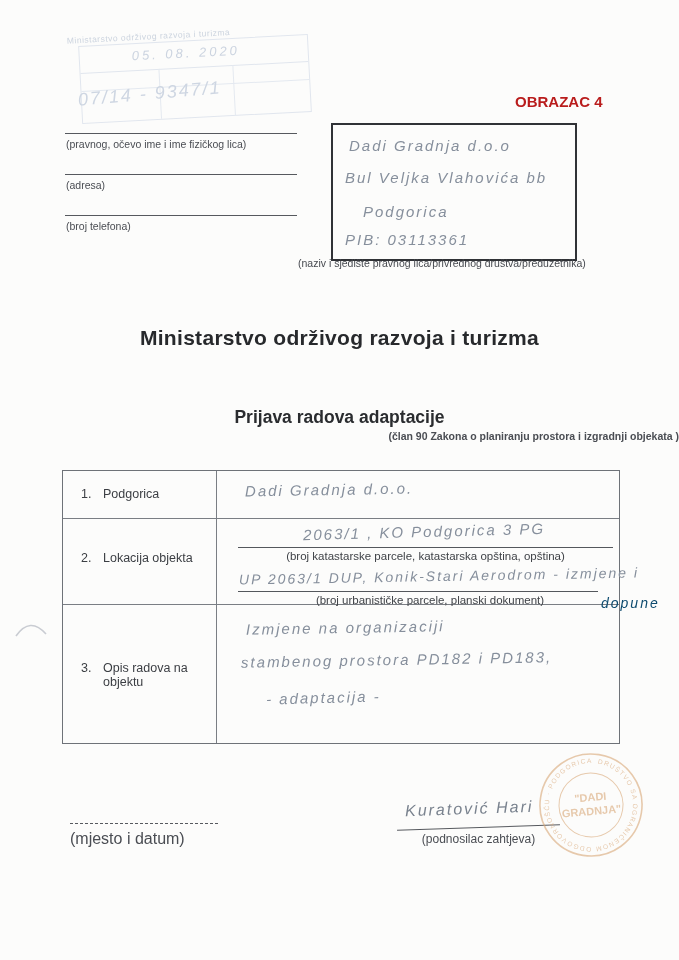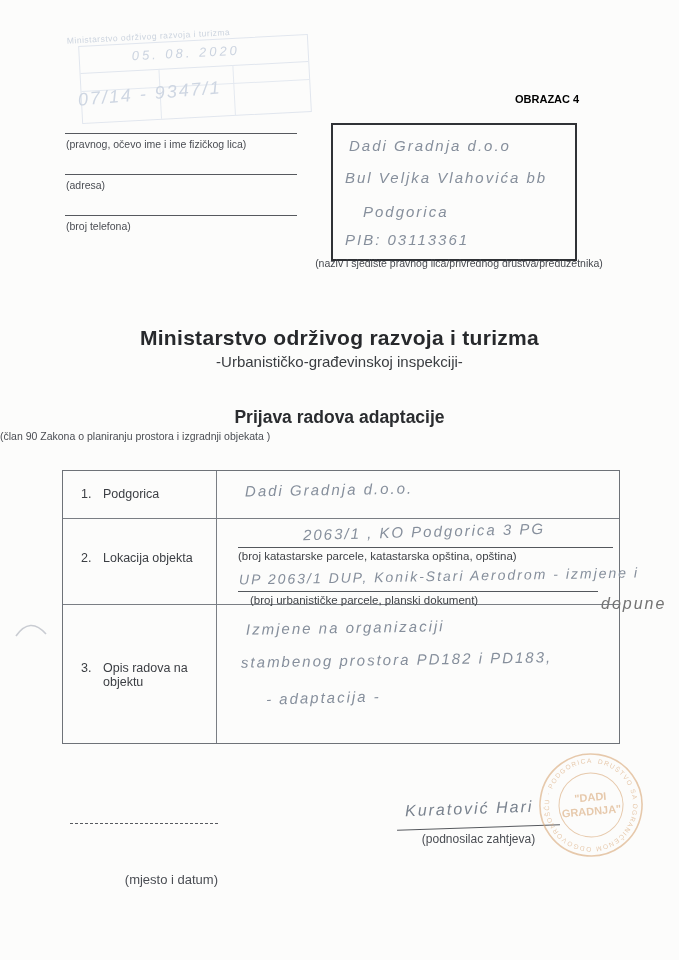--- a/index.html
+++ b/index.html
@@ -23,48 +23,48 @@
   .receipt .r-v2{position:absolute;left:152px;top:26px;height:50px;border-left:1px solid #e4e9f0;}
   .receipt .r-date{
     position:absolute;left:52px;top:4px;font-size:13px;font-style:italic;
     letter-spacing:3px;color:#ccd4e0;
   }
   .receipt .r-number{
     position:absolute;left:-4px;top:40px;font-size:18px;font-style:italic;
     letter-spacing:2px;color:#ced6e2;transform:rotate(-2deg);white-space:nowrap;
   }
   
-  .obrazac{position:absolute;left:515px;top:93px;font-weight:bold;font-size:11px;color:#000000;}
+  .obrazac{position:absolute;left:515px;top:93px;font-weight:bold;font-size:15px;color:#b91c1c;}
   .appl-box{position:absolute;left:331px;top:123px;width:242px;height:134px;border:2px solid #303236;}
   .hw{font-style:italic;color:#868f9c;letter-spacing:2px;white-space:nowrap;}
   .appl-box .hw{position:absolute;font-size:15px;}
   .caption{font-size:10.5px;color:#46494f;}
-  .appl-caption{position:absolute;left:298px;top:257px;width:322px;text-align:center;}
+  .appl-caption{position:absolute;left:298px;top:257px;width:322px;text-align:left;}
   .fline{position:absolute;border-top:1.5px solid #56595e;height:0;}
   .lf-caption{position:absolute;font-size:10.5px;color:#4a4d53;}
   .ministry-title{position:absolute;left:0;top:326px;width:679px;text-align:center;
     font-size:21px;font-weight:bold;color:#27292c;letter-spacing:.3px;}
   .ministry-sub{position:absolute;left:0;top:353px;width:679px;text-align:center;
     font-size:15px;color:#3a3d41;}
   .form-title{position:absolute;left:0;top:407px;width:679px;text-align:center;
     font-size:17.5px;font-weight:bold;color:#2a2c2f;}
-  .form-sub{position:absolute;left:0;top:430px;width:679px;text-align:left;
-    font-size:10.5px;color:#4a4d53;}
+  .form-sub{position:absolute;left:0;top:430px;width:679px;text-align:right;
+    font-size:10.5px;color:#4a4d53;font-weight:bold;}
   
   .ftable{position:absolute;left:62px;top:470px;width:556px;height:272px;
     border:1.5px solid #6e7278;}
   .cell-div{position:absolute;left:153px;top:0;height:100%;border-left:1px solid #7a7e84;}
   .row-div1{position:absolute;left:0;top:47px;width:100%;border-top:1px solid #7a7e84;}
   .row-div2{position:absolute;left:0;top:133px;width:100%;border-top:1px solid #7a7e84;}
   .row-label{position:absolute;left:0;width:153px;font-size:12.5px;color:#3b3e43;}
   .row-label .num{position:absolute;left:18px;}
   .row-label .lbl{position:absolute;left:40px;}
   .tbl-hw{position:absolute;font-size:15px;}
   .entry-line{position:absolute;border-top:1.2px solid #54575c;height:0;}
-  .entry-caption{position:absolute;font-size:11.5px;color:#3f4247;}
+  .entry-caption{position:absolute;font-size:11.5px;color:#3f4247;text-align:center;}
   
   .sig-hw{position:absolute;font-size:16px;transform:rotate(-2deg);color:#79828e;}
   .stamp-svg{position:absolute;left:532px;top:748px;opacity:.6;}
   .arc-mark{position:absolute;left:12px;top:614px;}
 </style>
 </head>
 <body>
 
 <div class="page">
 
@@ -89,21 +89,20 @@
   <div class="caption appl-caption">(naziv i sjedište pravnog lica/privrednog društva/preduzetnika)</div>
 
   <div class="fline" style="left:65px;top:133px;width:232px;"></div>
   <div class="lf-caption" style="left:66px;top:138px;">(pravnog, očevo ime i ime fizičkog lica)</div>
   <div class="fline" style="left:65px;top:174px;width:232px;"></div>
   <div class="lf-caption" style="left:66px;top:179px;">(adresa)</div>
   <div class="fline" style="left:65px;top:215px;width:232px;"></div>
   <div class="lf-caption" style="left:66px;top:220px;">(broj telefona)</div>
 
   <div class="ministry-title">Ministarstvo održivog razvoja i turizma</div>
-  <div class="ministry-sub">-Urbanističko-građevinskoj inspekciji-</div>
 
   <div class="form-title">Prijava radova adaptacije</div>
   <div class="form-sub">(član 90 Zakona o planiranju prostora i izgradnji objekata )</div>
 
   <div class="ftable">
     <div class="cell-div"></div>
     <div class="row-div1"></div>
     <div class="row-div2"></div>
 
     <div class="row-label" style="top:16px;">
@@ -115,37 +114,37 @@
     <div class="row-label" style="top:80px;">
       <span class="num">2.</span>
       <span class="lbl">Lokacija objekta</span>
     </div>
     <div class="tbl-hw hw" style="left:240px;top:52px;transform:rotate(-1.5deg);">2063/1 , KO Podgorica 3   PG</div>
     <div class="entry-line" style="left:175px;top:76px;width:375px;"></div>
     <div class="entry-caption" style="left:175px;top:79px;width:375px;">(broj katastarske parcele, katastarska opština, opština)</div>
     <div class="tbl-hw hw" style="left:176px;top:97px;transform:rotate(-1deg);font-size:14px;">UP 2063/1   DUP, Konik-Stari Aerodrom - izmjene i</div>
     <div class="entry-line" style="left:175px;top:120px;width:360px;"></div>
     <div class="entry-caption" style="left:187px;top:123px;width:360px;">(broj urbanističke parcele, planski dokument)</div>
-    <div class="tbl-hw hw" style="left:538px;top:124px;font-size:16px;color:#737373;">dopune</div>
+    <div class="tbl-hw hw" style="left:538px;top:124px;font-size:14px;color:#0c4a6e;">dopune</div>
 
     <div class="row-label" style="top:190px;">
       <span class="num">3.</span>
       <span class="lbl">Opis radova na objektu</span>
     </div>
     <div class="tbl-hw hw" style="left:183px;top:148px;transform:rotate(-1deg);">Izmjene na organizaciji</div>
     <div class="tbl-hw hw" style="left:178px;top:180px;transform:rotate(-1deg);">stambenog prostora PD182 i PD183,</div>
     <div class="tbl-hw hw" style="left:203px;top:218px;transform:rotate(-1.5deg);">- adaptacija -</div>
   </div>
 
   <svg class="arc-mark" width="40" height="28">
     <path d="M4,22 Q18,2 34,20" fill="none" stroke="#c9ccd2" stroke-width="1.6"></path>
   </svg>
 
   <div class="fline" style="left:70px;top:823px;width:148px;border-top-style:dashed;border-top-width:1.2px;"></div>
-  <div class="lf-caption" style="left:70px;top:830px;width:148px;text-align:right;font-size:13px;margin-top:42px;">(mjesto i datum)</div>
+  <div class="lf-caption" style="left:70px;top:830px;width:148px;text-align:left;font-size:16px;">(mjesto i datum)</div>
 
   <div class="sig-hw hw" style="left:405px;top:800px;">Kuratović Hari</div>
   <div class="fline" style="left:397px;top:827px;width:163px;transform:rotate(-2deg);border-top-width:1.3px;"></div>
   <div class="lf-caption" style="left:397px;top:832px;width:163px;text-align:center;font-size:12px;">(podnosilac zahtjeva)</div>
 
   <svg class="stamp-svg" width="118" height="114" viewBox="0 0 118 114">
     <g transform="rotate(9 59 57)">
       <circle cx="59" cy="57" r="51" fill="none" stroke="#d9a878" stroke-width="1.6"></circle>
       <circle cx="59" cy="57" r="32" fill="none" stroke="#d9a878" stroke-width="1"></circle>
       <defs>

